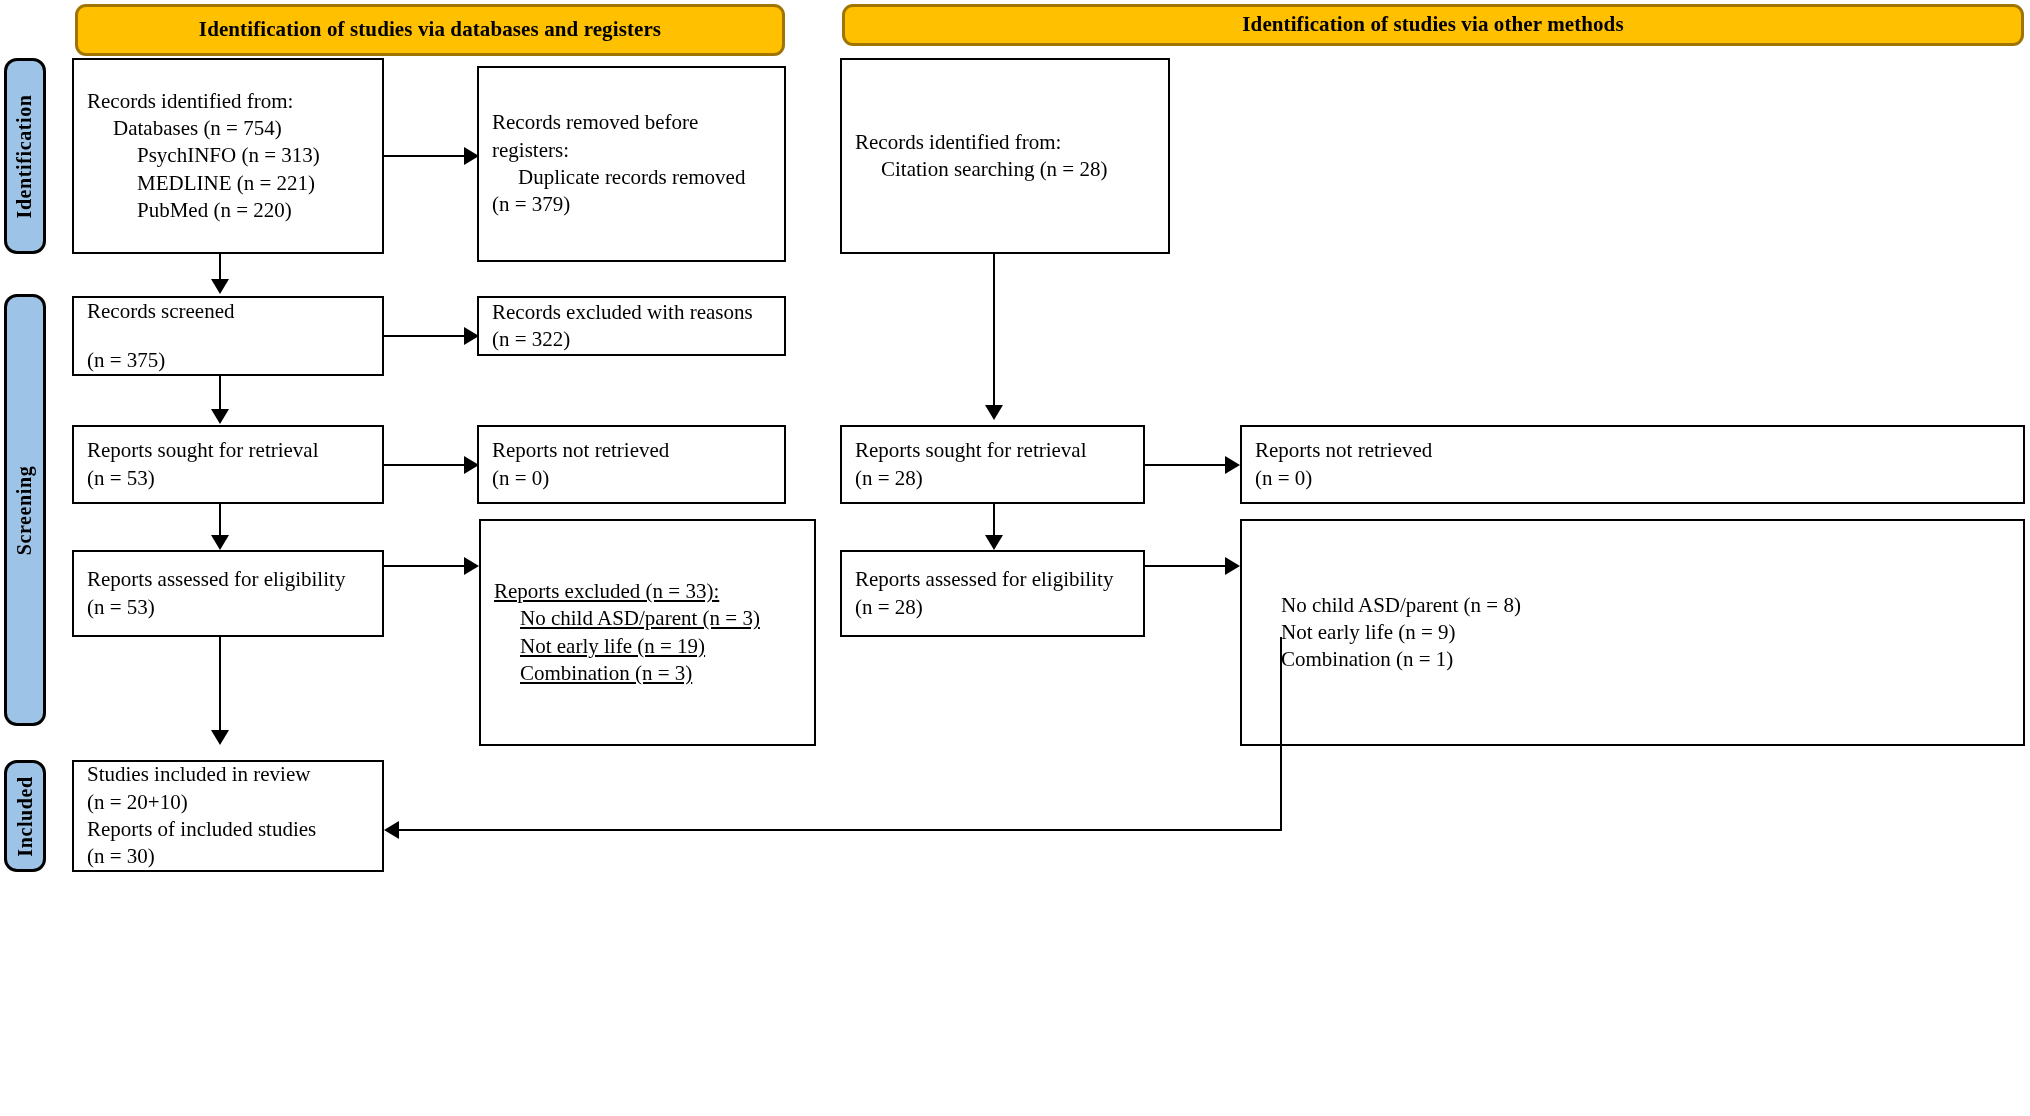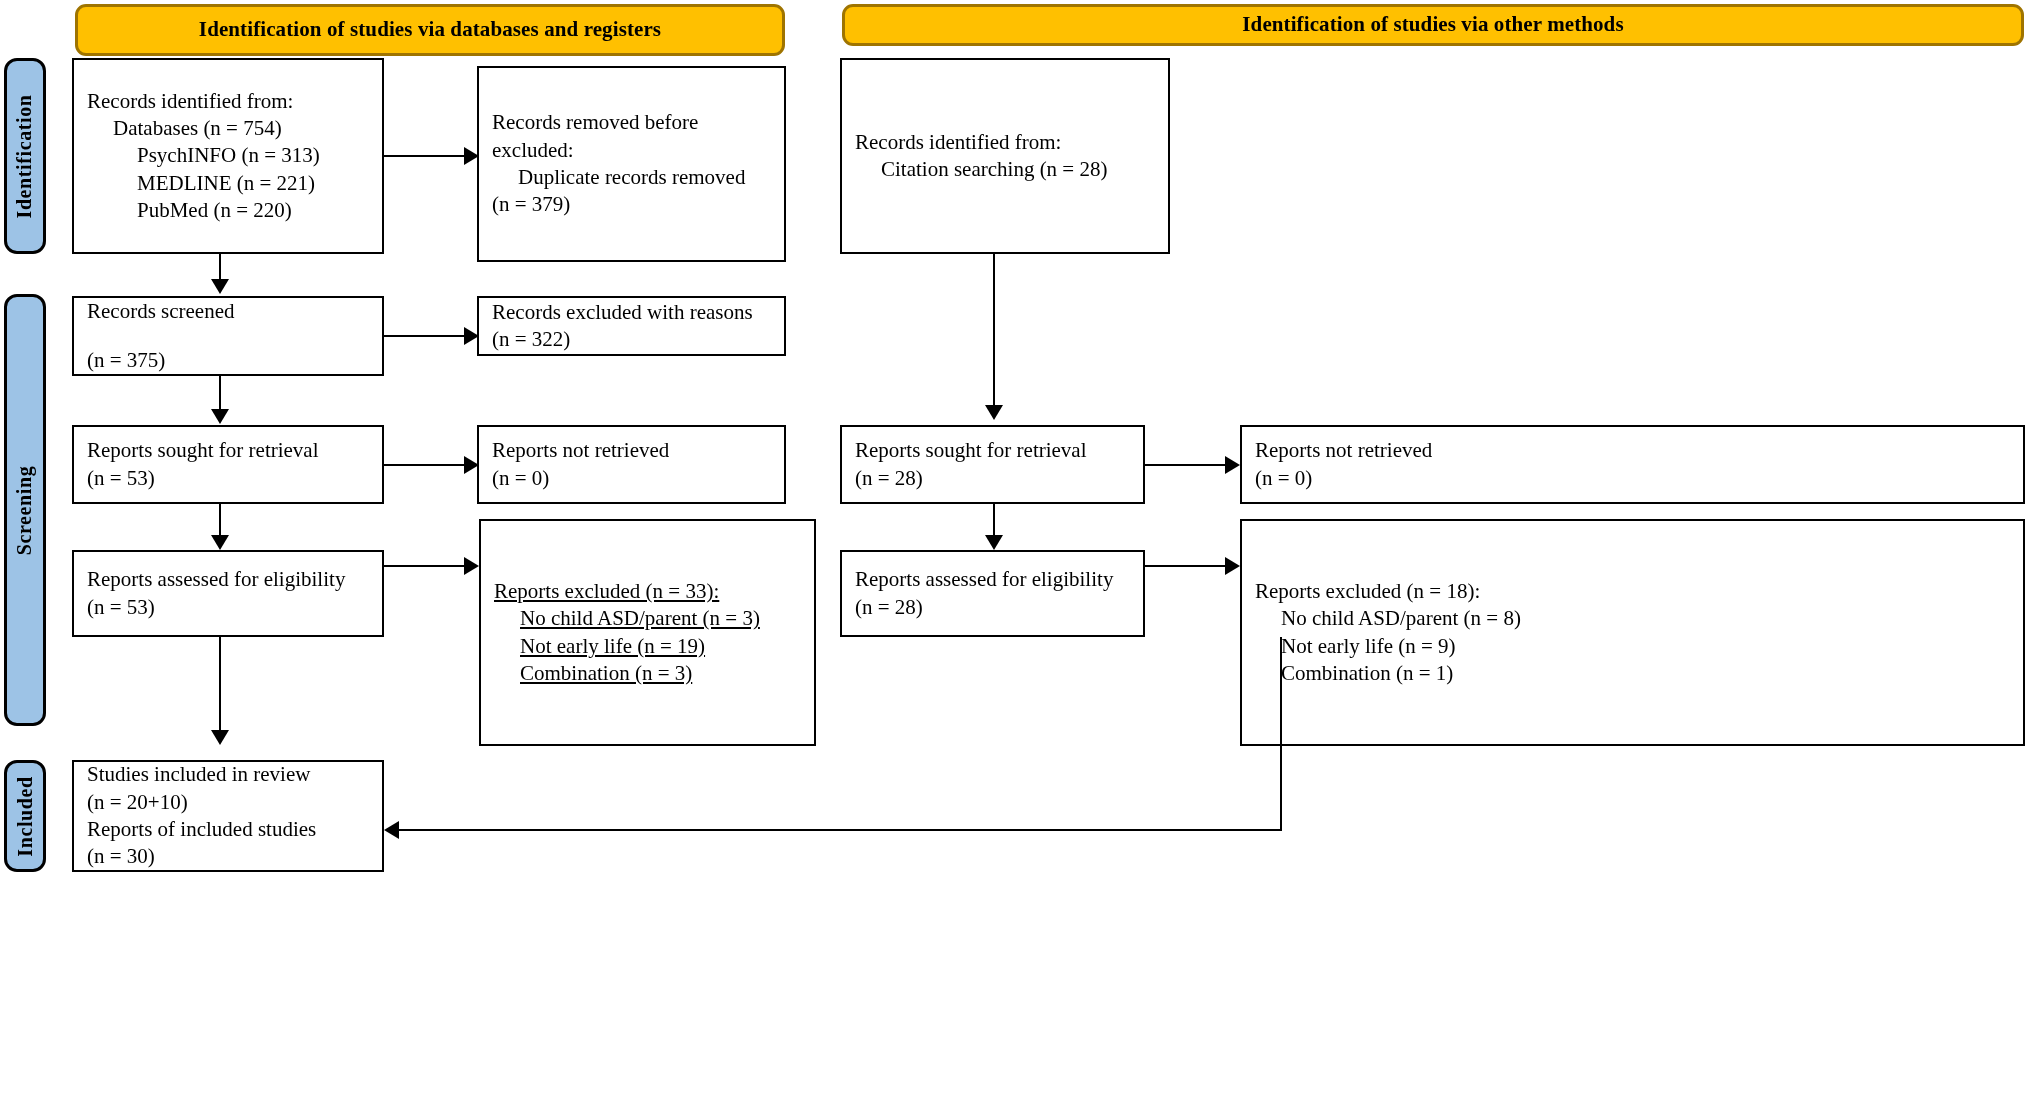--- a/index.html
+++ b/index.html
@@ -139,21 +139,21 @@
     <div class="line indent2">PsychINFO (n = 313)</div>
     <div class="line indent2">MEDLINE (n = 221)</div>
     <div class="line indent2">PubMed (n = 220)</div>
   </div>
 
   <div class="hline" style="left:384px; top:155px; width:82px;"></div>
   <div class="arrow-r" style="left:464px; top:147px;"></div>
 
   <div class="box" style="left:477px; top:58px; width:309px; height:196px;margin-top:8px;">
     <div class="line">Records removed before</div>
-    <div class="line">excluded:</div>
+    <div class="line">registers:</div>
     <div class="line indent1">Duplicate records removed</div>
     <div class="line">(n = 379)</div>
   </div>
 
   <div class="box" style="left:840px; top:58px; width:330px; height:196px;">
     <div class="line">Records identified from:</div>
     <div class="line indent1">Citation searching (n = 28)</div>
   </div>
 
   <div class="vline" style="left:219px; top:254px; height:32px;"></div>
@@ -227,21 +227,20 @@
 
   <div class="box" style="left:840px; top:550px; width:305px; height:87px;">
     <div class="line">Reports assessed for eligibility</div>
     <div class="line">(n = 28)</div>
   </div>
 
   <div class="hline" style="left:1145px; top:565px; width:82px;"></div>
   <div class="arrow-r" style="left:1225px; top:557px;"></div>
 
   <div class="box" style="left:1240px; top:519px; width:785px; height:227px;">
-    <div class="line">Reports excluded (n = 18):</div>
     <div class="line indent1">No child ASD/parent (n = 8)</div>
     <div class="line indent1">Not early life (n = 9)</div>
     <div class="line indent1">Combination (n = 1)</div>
   </div>
 
   <div class="vline" style="left:219px; top:637px; height:100px;"></div>
   <div class="arrow-d" style="left:211px; top:730px;"></div>
 
   <div class="box" style="left:72px; top:760px; width:312px; height:112px;">
     <div class="line">Studies included in review</div>

